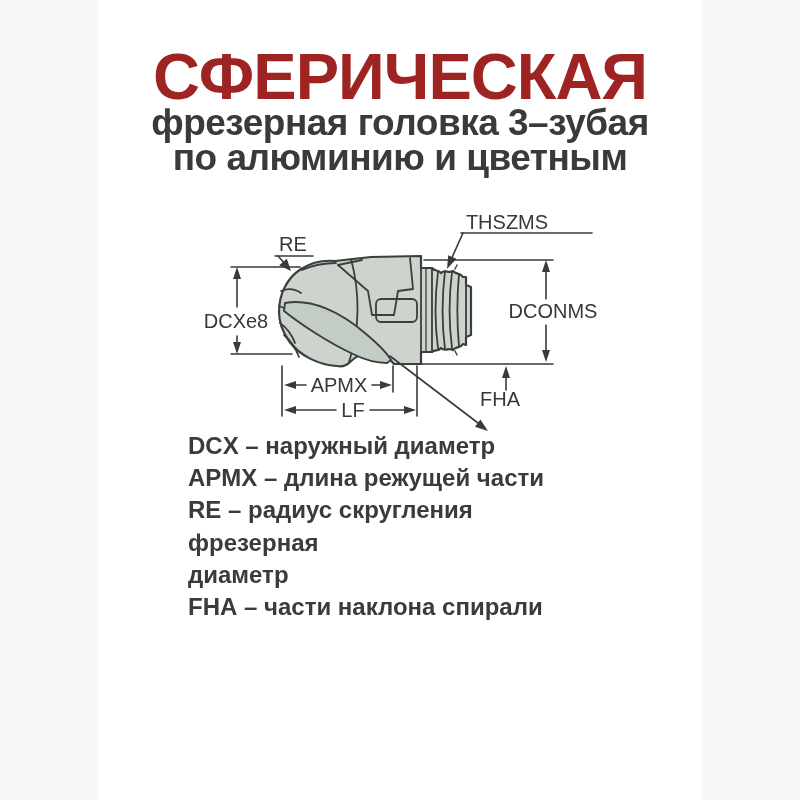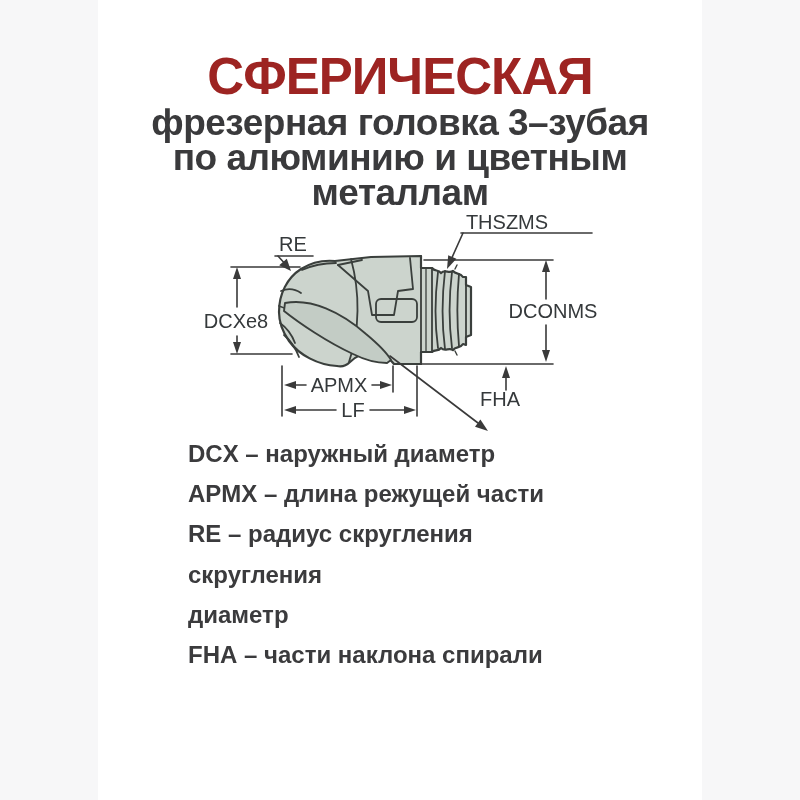--- a/index.html
+++ b/index.html
@@ -8,53 +8,52 @@
     background:#f7f7f8;
     font-family:"Liberation Sans",sans-serif;
   }
   .panel{
     position:absolute;left:98px;top:0;width:604px;height:800px;
     background:#ffffff;
   }
   .title-main{
     position:absolute;left:98px;top:50px;width:604px;
     text-align:center;
-    font-size:51px;line-height:54px;font-weight:800;letter-spacing:-1px;
+    font-size:65px;line-height:54px;font-weight:800;letter-spacing:-1px;
     color:#9d2422;
   }
   .subtitle{
     position:absolute;left:98px;top:105px;width:604px;
     text-align:center;
     font-size:37px;line-height:35px;font-weight:700;letter-spacing:-0.5px;
     color:#3a3a3c;
   }
   .diagram-svg{position:absolute;left:0;top:0;width:800px;height:800px;}
   .diagram-svg text{
     font-family:"Liberation Sans",sans-serif;
     font-size:20px;fill:#35393b;font-weight:400;
   }
   .legend{
     position:absolute;left:188px;top:430px;width:480px;
     font-size:24px;line-height:32.2px;font-weight:600;
     color:#3b3b3d;
   }
-  .legend-row{white-space:nowrap;margin-top:8px;}
+  .legend-row{white-space:nowrap;}
   .legend .abbr{font-weight:800;}
 </style>
 </head>
 <body>
 
 <div class="panel"></div>
 
 <div class="title-main">СФЕРИЧЕСКАЯ</div>
 
 <div class="subtitle">
   <div>фрезерная головка 3–зубая</div>
   <div>по алюминию и цветным</div>
-  <div>металлам</div>
 </div>
 
 <svg class="diagram-svg" viewBox="0 0 800 800">
 
   <g fill="#ccd4cd" stroke="#3a3f3c" stroke-width="2.2" stroke-linejoin="round" stroke-linecap="round">
     <path d="M279,312
       C279,294 287,278 301,269
       C312,262 324,260 335,261
       L371,257 L421,256
       L421,268 L432,268
@@ -161,16 +160,16 @@
   <text x="553" y="318" text-anchor="middle">DCONMS</text>
   <text x="339" y="392" text-anchor="middle">APMX</text>
   <text x="353" y="417" text-anchor="middle">LF</text>
   <text x="500" y="406" text-anchor="middle">FHA</text>
 </svg>
 
 <div class="legend">
     <div class="legend-row"><span class="abbr">DCX</span><span> – наружный диаметр</span></div>
     <div class="legend-row"><span class="abbr">APMX</span><span> – длина режущей части</span></div>
     <div class="legend-row"><span class="abbr">RE</span><span> – радиус скругления</span></div>
-    <div class="legend-row">скругления</div>
+    <div class="legend-row">фрезерная</div>
     <div class="legend-row">диаметр</div>
     <div class="legend-row"><span class="abbr">FHA</span><span> – части наклона спирали</span></div>
   </div>
 
 </body></html>

